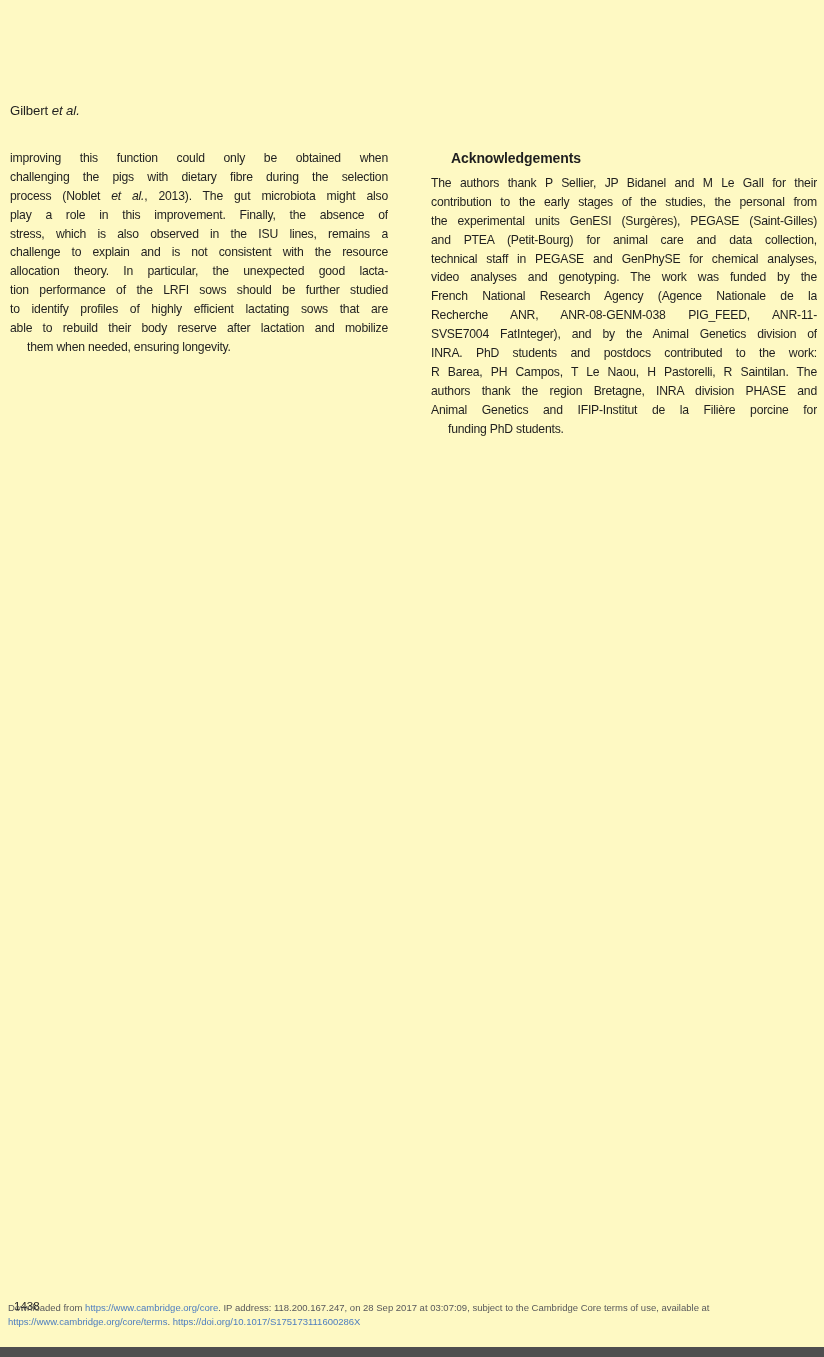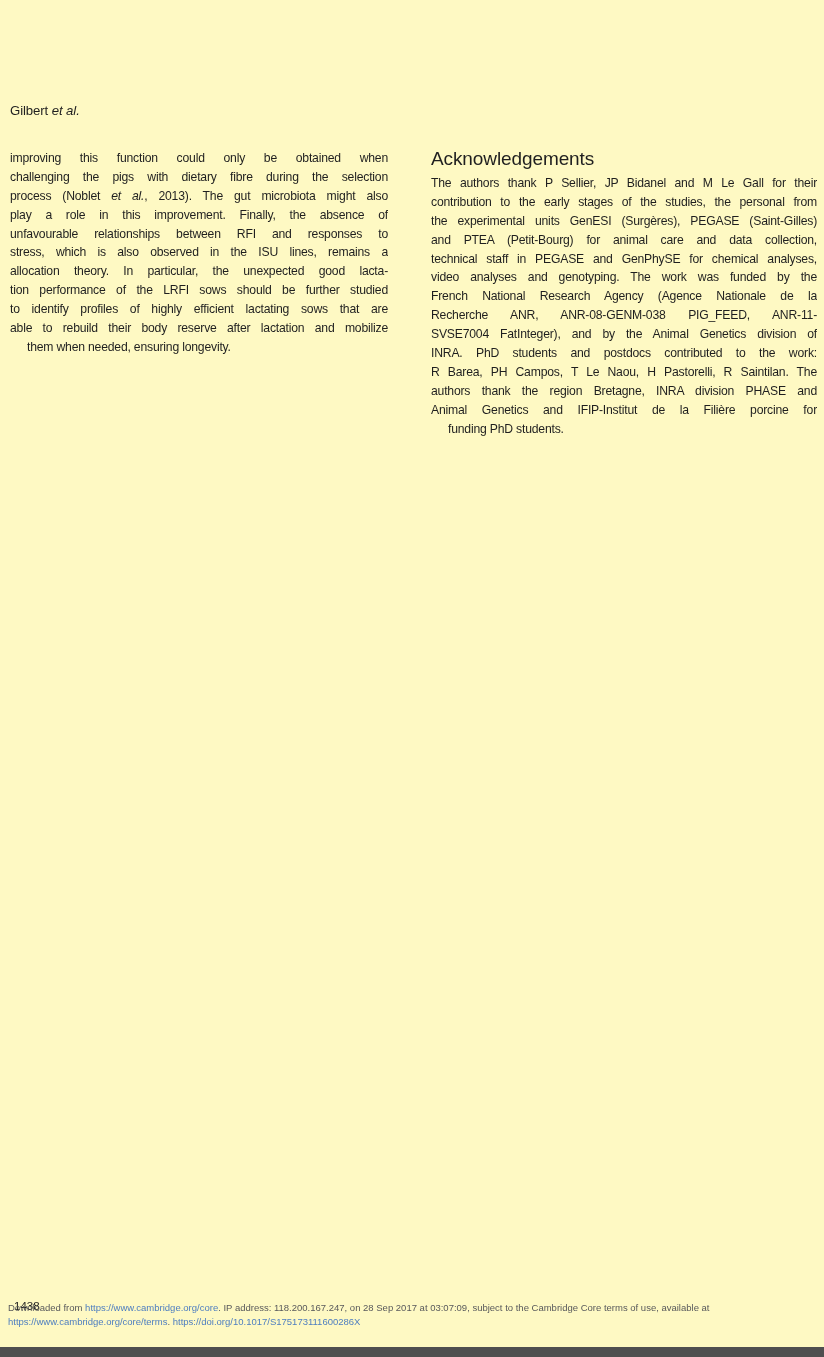--- a/index.html
+++ b/index.html
@@ -35,25 +35,26 @@
     letter-spacing: -0.2px;
     line-height: 18.9px;
     height: 18.9px;
     overflow: hidden;
     text-align: justify;
     text-align-last: justify;
     white-space: nowrap;
   }
   .jline.last { text-align-last: left; margin-left: 17px; }
   .ack-heading {
-    font-size: 19px;
-    font-weight: normal;
+    font-size: 14px;
+    font-weight: bold;
     letter-spacing: -0.1px;
     line-height: 19px;
     margin-bottom: 6px;
+    margin-left: 20px;
   }
   .page-number {
     position: absolute;
     top: 1276px;
     left: 14px;
     font-size: 11.5px;
     margin-top: 24px;
   }
   .footer {
     position: absolute;
@@ -88,22 +89,22 @@
     <span>Gilbert </span><span class="it">et al.</span>
   </div>
 
   <div class="content">
 
     <div class="col-left">
       <div class="jline">improving this function could only be obtained when</div>
       <div class="jline">challenging the pigs with dietary fibre during the selection</div>
       <div class="jline"><span>process (Noblet </span><span class="it">et al.</span><span>, 2013). The gut microbiota might also</span></div>
       <div class="jline">play a role in this improvement. Finally, the absence of</div>
-      <div class="jline">unfavourable relationships between RFI and responses to</div>
       <div class="jline">stress, which is also observed in the ISU lines, remains a</div>
+      <div class="jline">challenge to explain and is not consistent with the resource</div>
       <div class="jline">allocation theory. In particular, the unexpected good lacta-</div>
       <div class="jline">tion performance of the LRFI sows should be further studied</div>
       <div class="jline">to identify profiles of highly efficient lactating sows that are</div>
       <div class="jline">able to rebuild their body reserve after lactation and mobilize</div>
       <div class="jline last">them when needed, ensuring longevity.</div>
     </div>
 
     <div class="col-right">
       <div class="ack-heading">Acknowledgements</div>
       <div class="jline">The authors thank P Sellier, JP Bidanel and M Le Gall for their</div>

